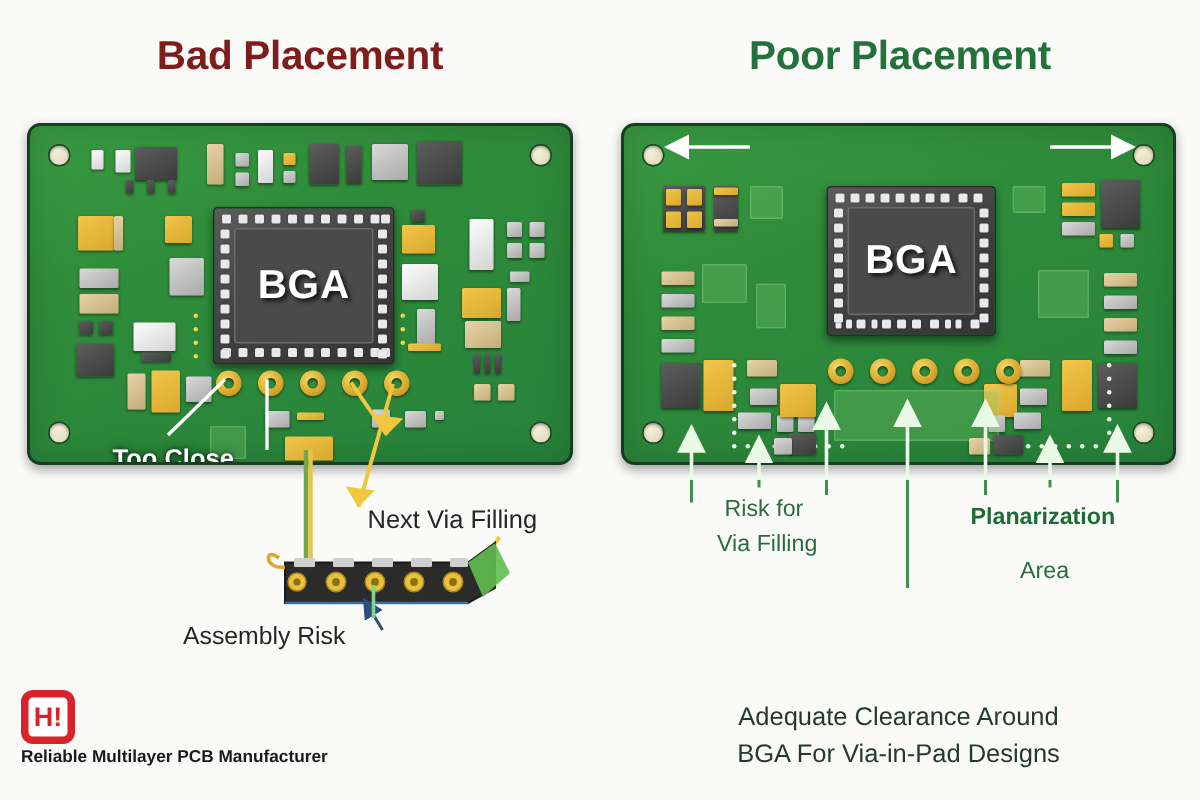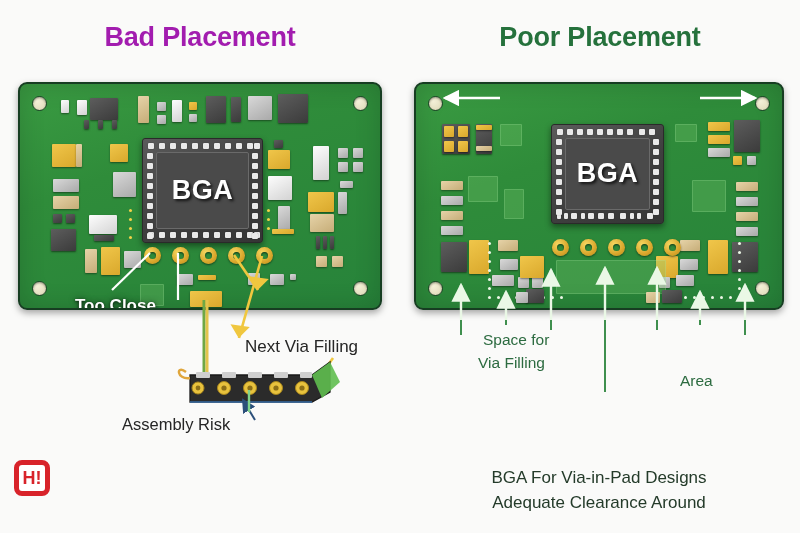--- a/index.html
+++ b/index.html
@@ -10,21 +10,21 @@
     overflow: hidden;
   }
   #canvas { position: relative; width: 800px; height: 533px; background: #fafaf9; }
 
   
   .title {
     position: absolute; top: 22px;
     font-size: 27px; font-weight: bold; letter-spacing: -0.2px;
     white-space: nowrap;
   }
-  #title-bad  { left: 0; width: 400px; text-align: center; color: #a21caf; }
+  #title-bad  { left: 0; width: 400px; text-align: center; color: #7f1d1d; }
   #title-good { left: 400px; width: 400px; text-align: center; color: #25713c; }
 
   
   .board {
     position: absolute;
     border-radius: 9px;
     background: linear-gradient(160deg, #3a9b42 0%, #2f8c3a 35%, #27833a 100%);
     border: 2.5px solid #173d22;
     box-shadow: 0 3px 7px rgba(0,0,0,0.35), inset 0 0 26px rgba(0,0,0,0.16);
     overflow: hidden;
@@ -484,30 +484,32 @@
       <line x1="605" y1="320" x2="605" y2="392"></line>
       <line x1="657" y1="320" x2="657" y2="330"></line>
       <line x1="700" y1="320" x2="700" y2="325"></line>
       <line x1="745" y1="320" x2="745" y2="335"></line>
     </g>
   </svg>
 
   <div class="anno dark" style="left:245px;top:337px;font-size:17px;">Next Via Filling</div>
   <div class="anno dark" style="left:122px;top:415px;">Assembly Risk</div>
 
-  <div class="anno grn" style="left:483px;top:331px;">Space for</div>
+  <div class="anno grn" style="left:483px;top:331px;">Risk for</div>
   <div class="anno grn" style="left:478px;top:354px;">Via Filling</div>
 
+  <div class="anno grn-bold" style="left:647px;top:336px;">Planarization</div>
   <div class="anno grn" style="left:680px;top:360px;margin-top:12px;">Area</div>
 
 
   <div id="caption">
+    <div>Adequate Clearance Around</div>
     <div>BGA For Via-in-Pad Designs</div>
-    <div>Adequate Clearance Around</div>
   </div>
 
   <div id="logo">
     <div id="logo-row">
       <div id="logo-mark">H!</div>
     </div>
+    <div id="logo-tag">Reliable Multilayer PCB Manufacturer</div>
   </div>
 
 </div>
 
 </body></html>

